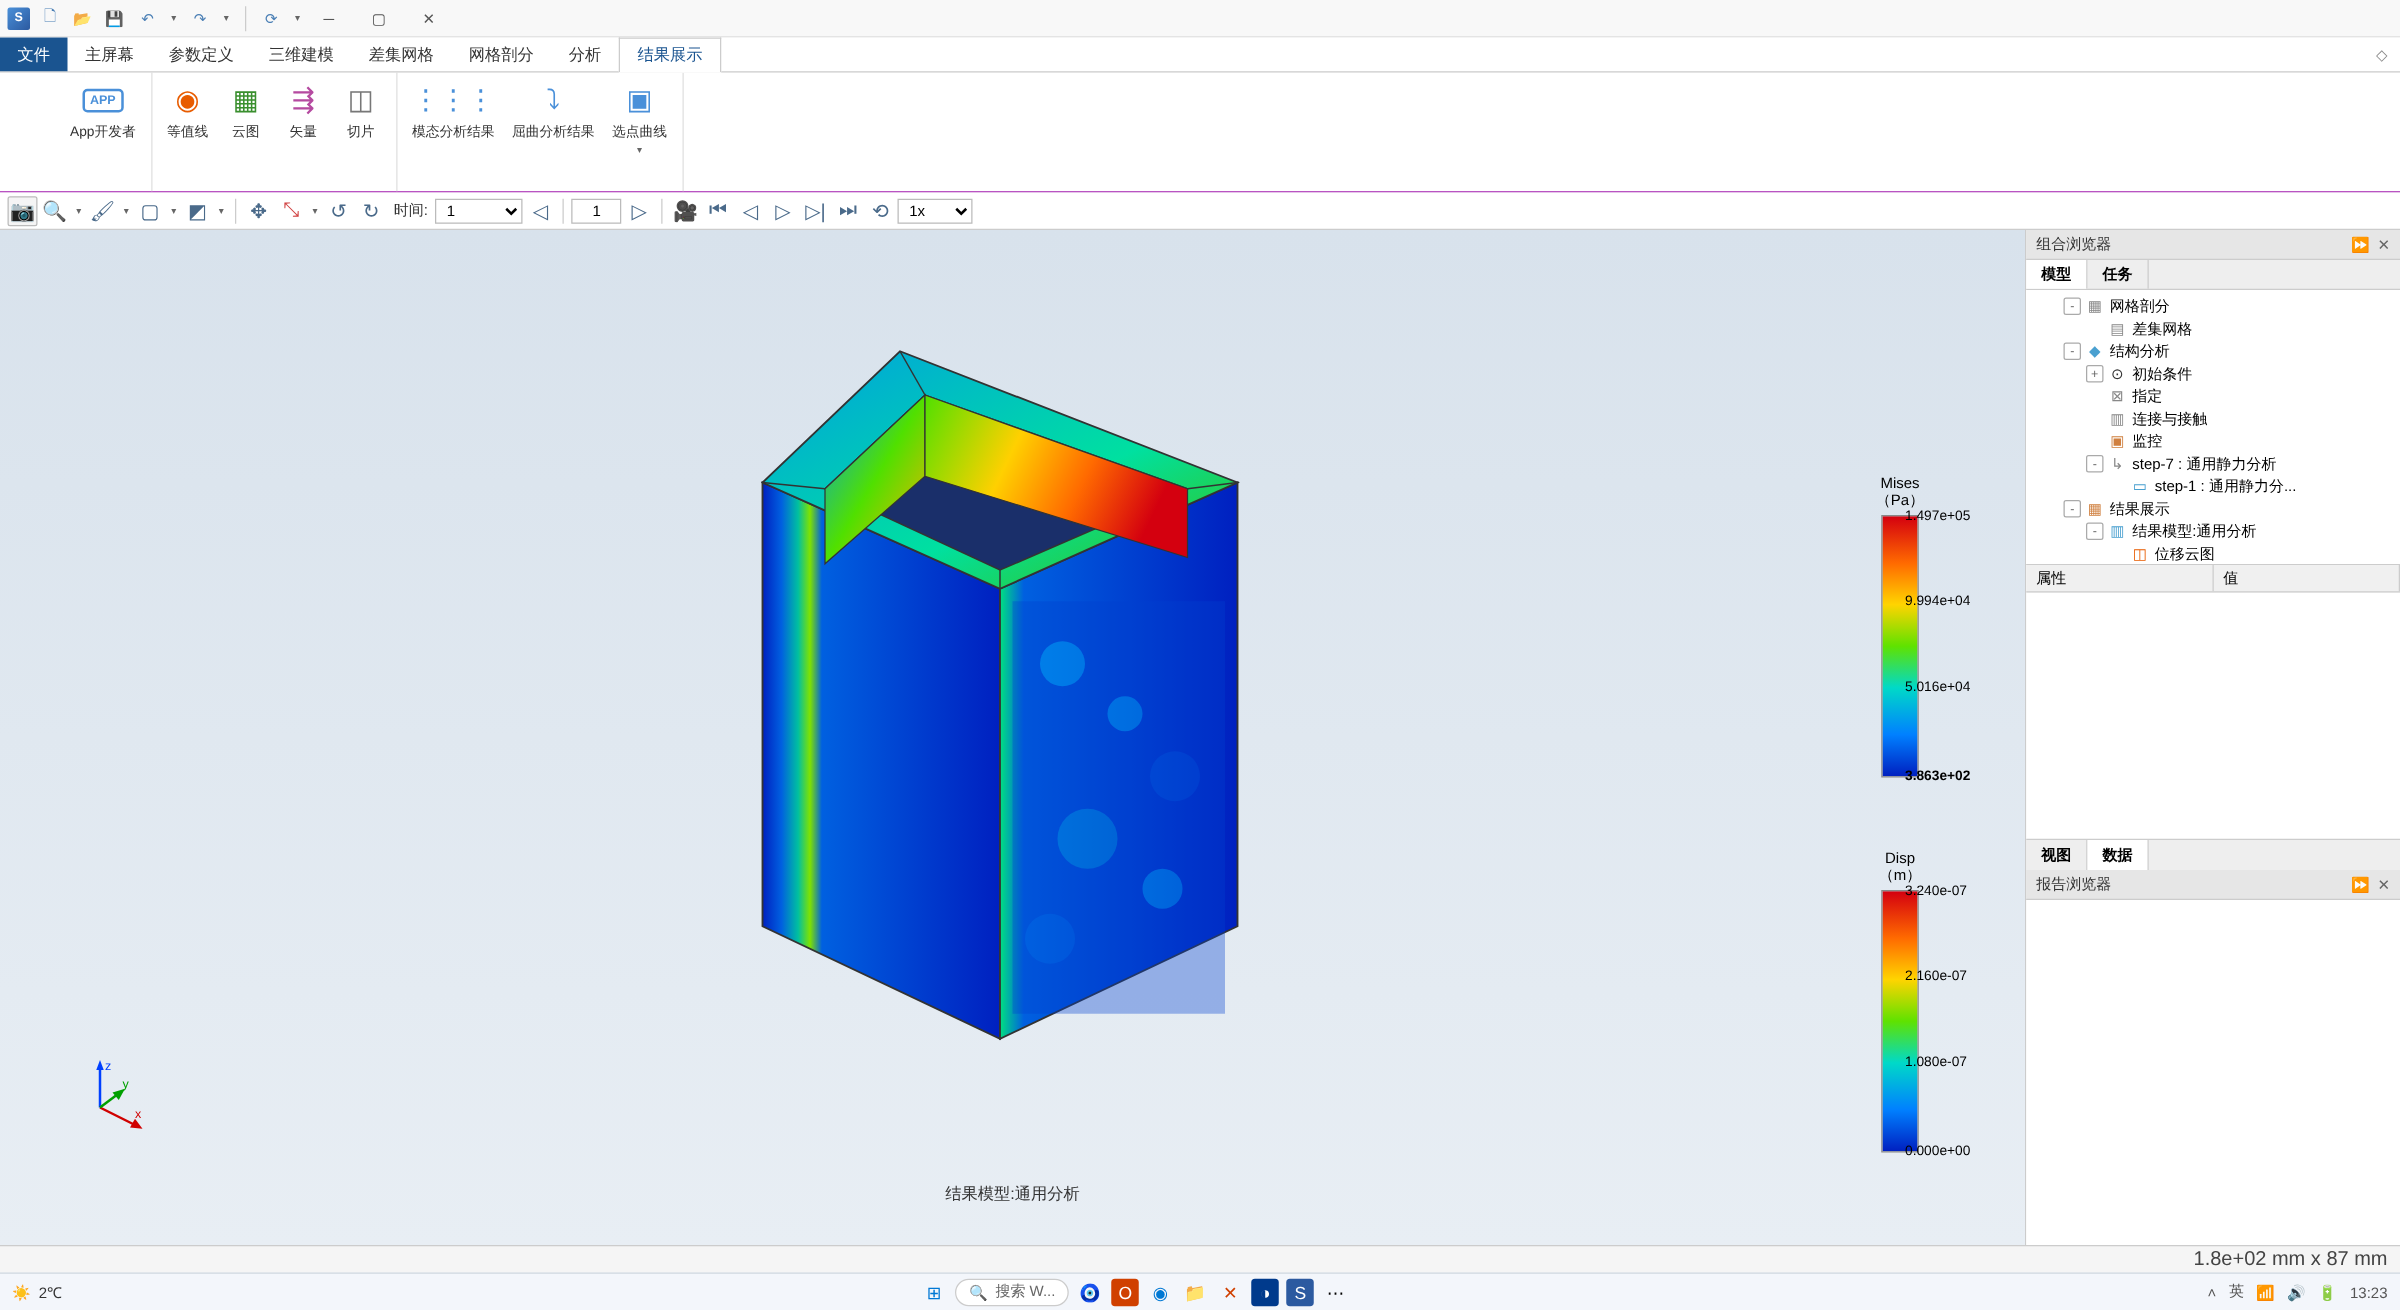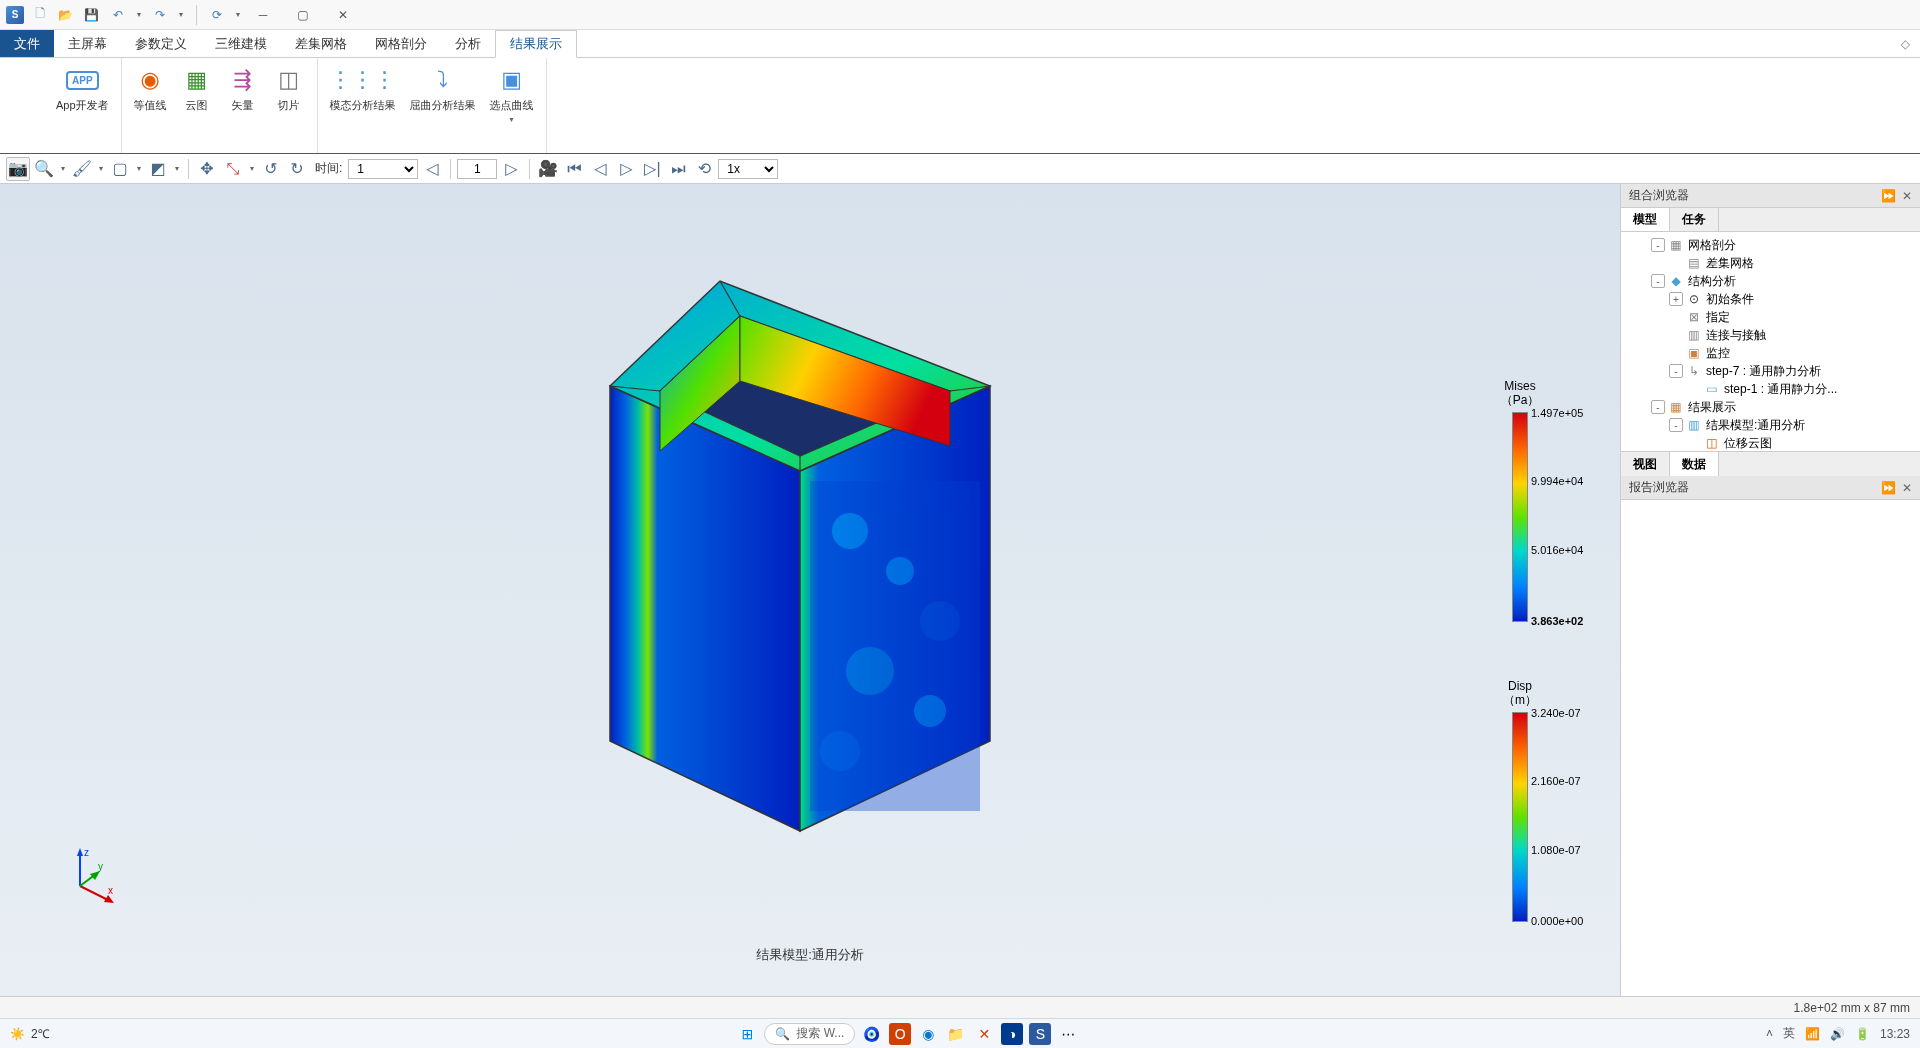--- a/index.html
+++ b/index.html
@@ -40,21 +40,21 @@
 .tb-select { height: 20px; border: 1px solid #bbb; font-size: 12px; padding: 0 4px; background:#fff; }
 
 
 .main { flex: 1; display: flex; min-height: 0; }
 .viewport { flex: 1; background: linear-gradient(to bottom, #d8e2ec 0%, #e8eef4 100%); position: relative; overflow: hidden; }
 .model-container { position: absolute; left: 50%; top: 50%; transform: translate(-50%, -55%); width: 440px; height: 580px; }
 .axis-triad { position: absolute; left: 60px; bottom: 90px; width: 60px; height: 60px; }
 .viewport-caption { position: absolute; left: 50%; bottom: 32px; transform: translateX(-50%); font-size: 13px; color: #333; }
 .legend { position: absolute; right: 60px; width: 80px; display: flex; flex-direction: column; align-items: center; }
 .legend-title { font-size: 12px; text-align: center; line-height: 1.2; margin-bottom: 4px; }
-.legend-bar { width: 16px; height: 210px; background: linear-gradient(to bottom, #d4000f 0%, #ff6a00 18%, #ffd400 34%, #5fe200 50%, #00d9c8 66%, #0080ff 84%, #0020c0 100%); border: 1px solid #888; position: relative; }
+.legend-bar { width: 30px; height: 210px; background: linear-gradient(to bottom, #d4000f 0%, #ff6a00 18%, #ffd400 34%, #5fe200 50%, #00d9c8 66%, #0080ff 84%, #0020c0 100%); border: 1px solid #888; position: relative; }
 .legend-tick { position: absolute; left: 18px; font-size: 11px; white-space: nowrap; }
 
 
 .rightpane { width: 300px; display: flex; flex-direction: column; border-left: 1px solid #ccc; background: #f5f5f5; }
 .panel-header { height: 24px; background: #e6e6e6; border-bottom: 1px solid #ccc; display: flex; align-items: center; padding: 0 8px; font-size: 12px; color: #333; }
 .panel-header-btns { margin-left: auto; display: flex; gap: 6px; color: #666; }
 .panel-header-btns span { cursor: pointer; }
 .panel-tabs { height: 24px; display: flex; background: #eee; border-bottom: 1px solid #ccc; }
 .panel-tab { padding: 0 12px; display: flex; align-items: center; font-size: 12px; cursor: pointer; border-right: 1px solid #ccc; font-weight: bold; }
 .panel-tab.active { background: #fff; }
@@ -65,21 +65,21 @@
 .tree-icon { width: 16px; height: 16px; margin-right: 4px; display: flex; align-items: center; justify-content: center; font-size: 12px; flex-shrink: 0; }
 .tree-indent { display: inline-block; }
 .props { flex: 0 0 220px; background: #fff; border-bottom: 1px solid #ccc; display: flex; flex-direction: column; }
 .props-header { display: flex; height: 22px; border-bottom: 1px solid #ccc; background: #f0f0f0; }
 .props-col { flex: 1; padding: 0 8px; display: flex; align-items: center; font-size: 12px; border-right: 1px solid #ccc; }
 .props-body { flex: 1; }
 .bottom-tabs { height: 24px; display: flex; background: #eee; }
 .report-panel { flex: 1; background: #fff; display: flex; flex-direction: column; }
 
 
-.statusbar { height: 22px; background: #f5f5f5; border-top: 1px solid #ccc; display: flex; align-items: center; padding: 0 10px; font-size: 12px; color: #444; }
+.statusbar { height: 22px; background: #f5f5f5; border-top: 1px solid #ccc; display: flex; align-items: center; padding: 0 10px; font-size: 16px; color: #444; }
 .statusbar-right { margin-left: auto; }
 
 
 .taskbar { height: 30px; background: #f3f6fb; border-top: 1px solid #d0d8e0; display: flex; align-items: center; padding: 0 10px; gap: 8px; }
 .tb-weather { display: flex; align-items: center; gap: 6px; font-size: 12px; color: #333; }
 .tb-center { flex: 1; display: flex; justify-content: center; gap: 6px; align-items: center; }
 .tb-search { height: 22px; border: 1px solid #ccc; border-radius: 12px; padding: 0 10px; display: flex; align-items: center; gap: 6px; font-size: 12px; color: #666; background: #fff; }
 .tb-tray { display: flex; align-items: center; gap: 10px; font-size: 12px; color: #555; }
 .task-icon { width: 22px; height: 22px; display: flex; align-items: center; justify-content: center; font-size: 14px; border-radius: 3px; cursor:pointer;}
 </style>
@@ -378,20 +378,27 @@
           <span class="tree-icon" style="color: rgb(74, 160, 208);">▥</span>
           <span>结果模型:通用分析</span>
         </div>
         <div class="tree-item">
           <span class="tree-indent" style="width: 62px;"></span>
           <span class="tree-toggle empty"></span>
           <span class="tree-icon" style="color: rgb(232, 92, 0);">◫</span>
           <span>位移云图</span>
         </div>
       </div>
+    <div class="props">
+      <div class="props-header">
+        <div class="props-col">属性</div>
+        <div class="props-col">值</div>
+      </div>
+      <div class="props-body"></div>
+    </div>
     <div class="bottom-tabs" id="bottom-tabs">
         <div class="panel-tab">视图</div>
         <div class="panel-tab active">数据</div>
       </div>
     <div class="panel-header">
       <span>报告浏览器</span>
       <div class="panel-header-btns">
         <span>⏩</span>
         <span>✕</span>
       </div>

